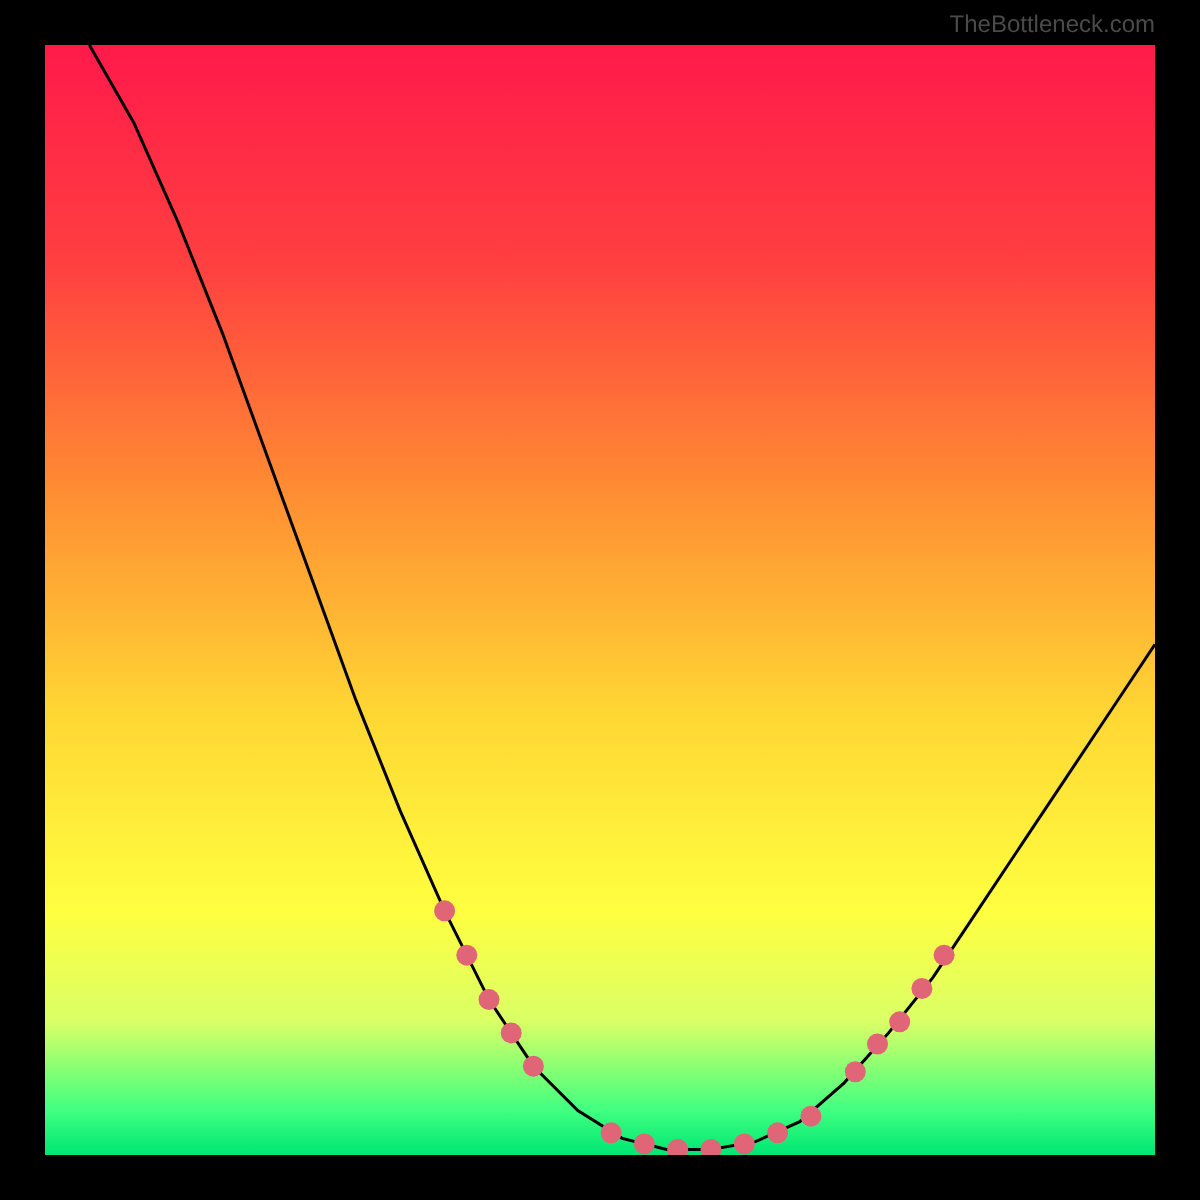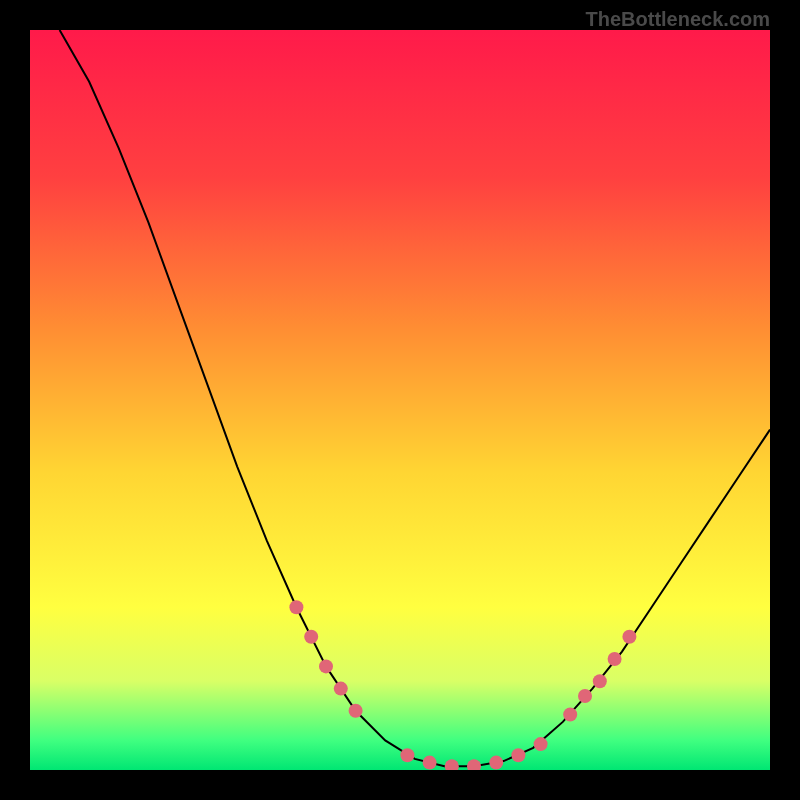--- a/index.html
+++ b/index.html
@@ -31,22 +31,22 @@
     left: 0;
     top: 0;
     width: 100%;
     height: 100%;
   }
   .watermark {
     position: absolute;
     top: 8px;
     right: 30px;
     color: #4a4a4a;
-    font-size: 20px;
-    font-weight: bold;
+    font-size: 16px;
+    font-weight: normal;
     z-index: 10;
   }
 </style>
 </head>
 <body>
 
 <div class="watermark">TheBottleneck.com</div>
 
 <div class="plot-area">
   <svg class="gradient-bg" viewBox="0 0 740 740" preserveAspectRatio="none">

